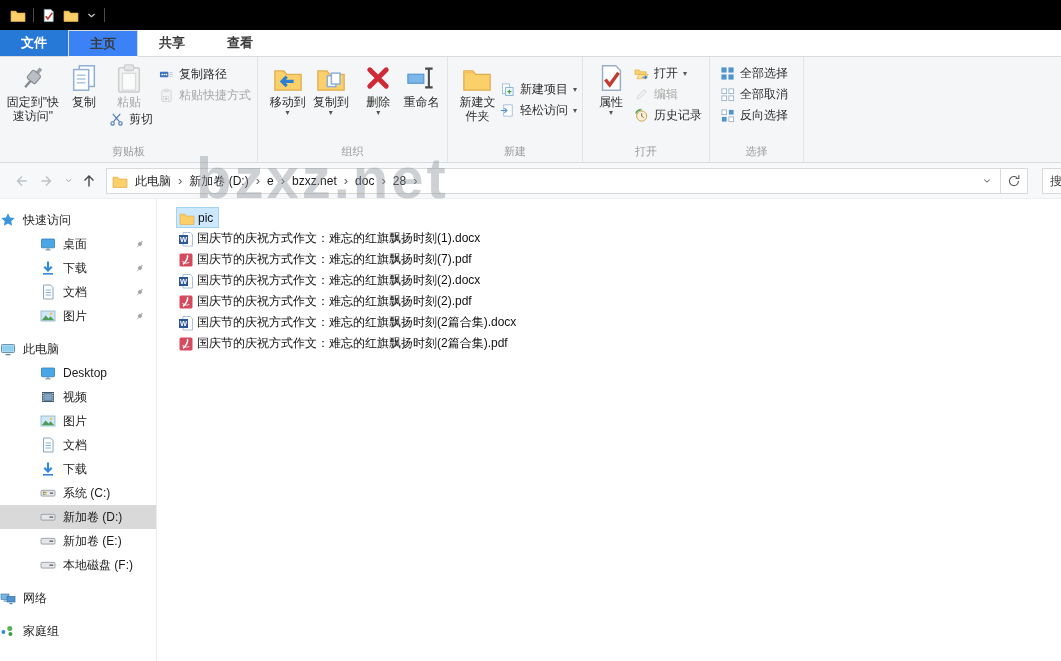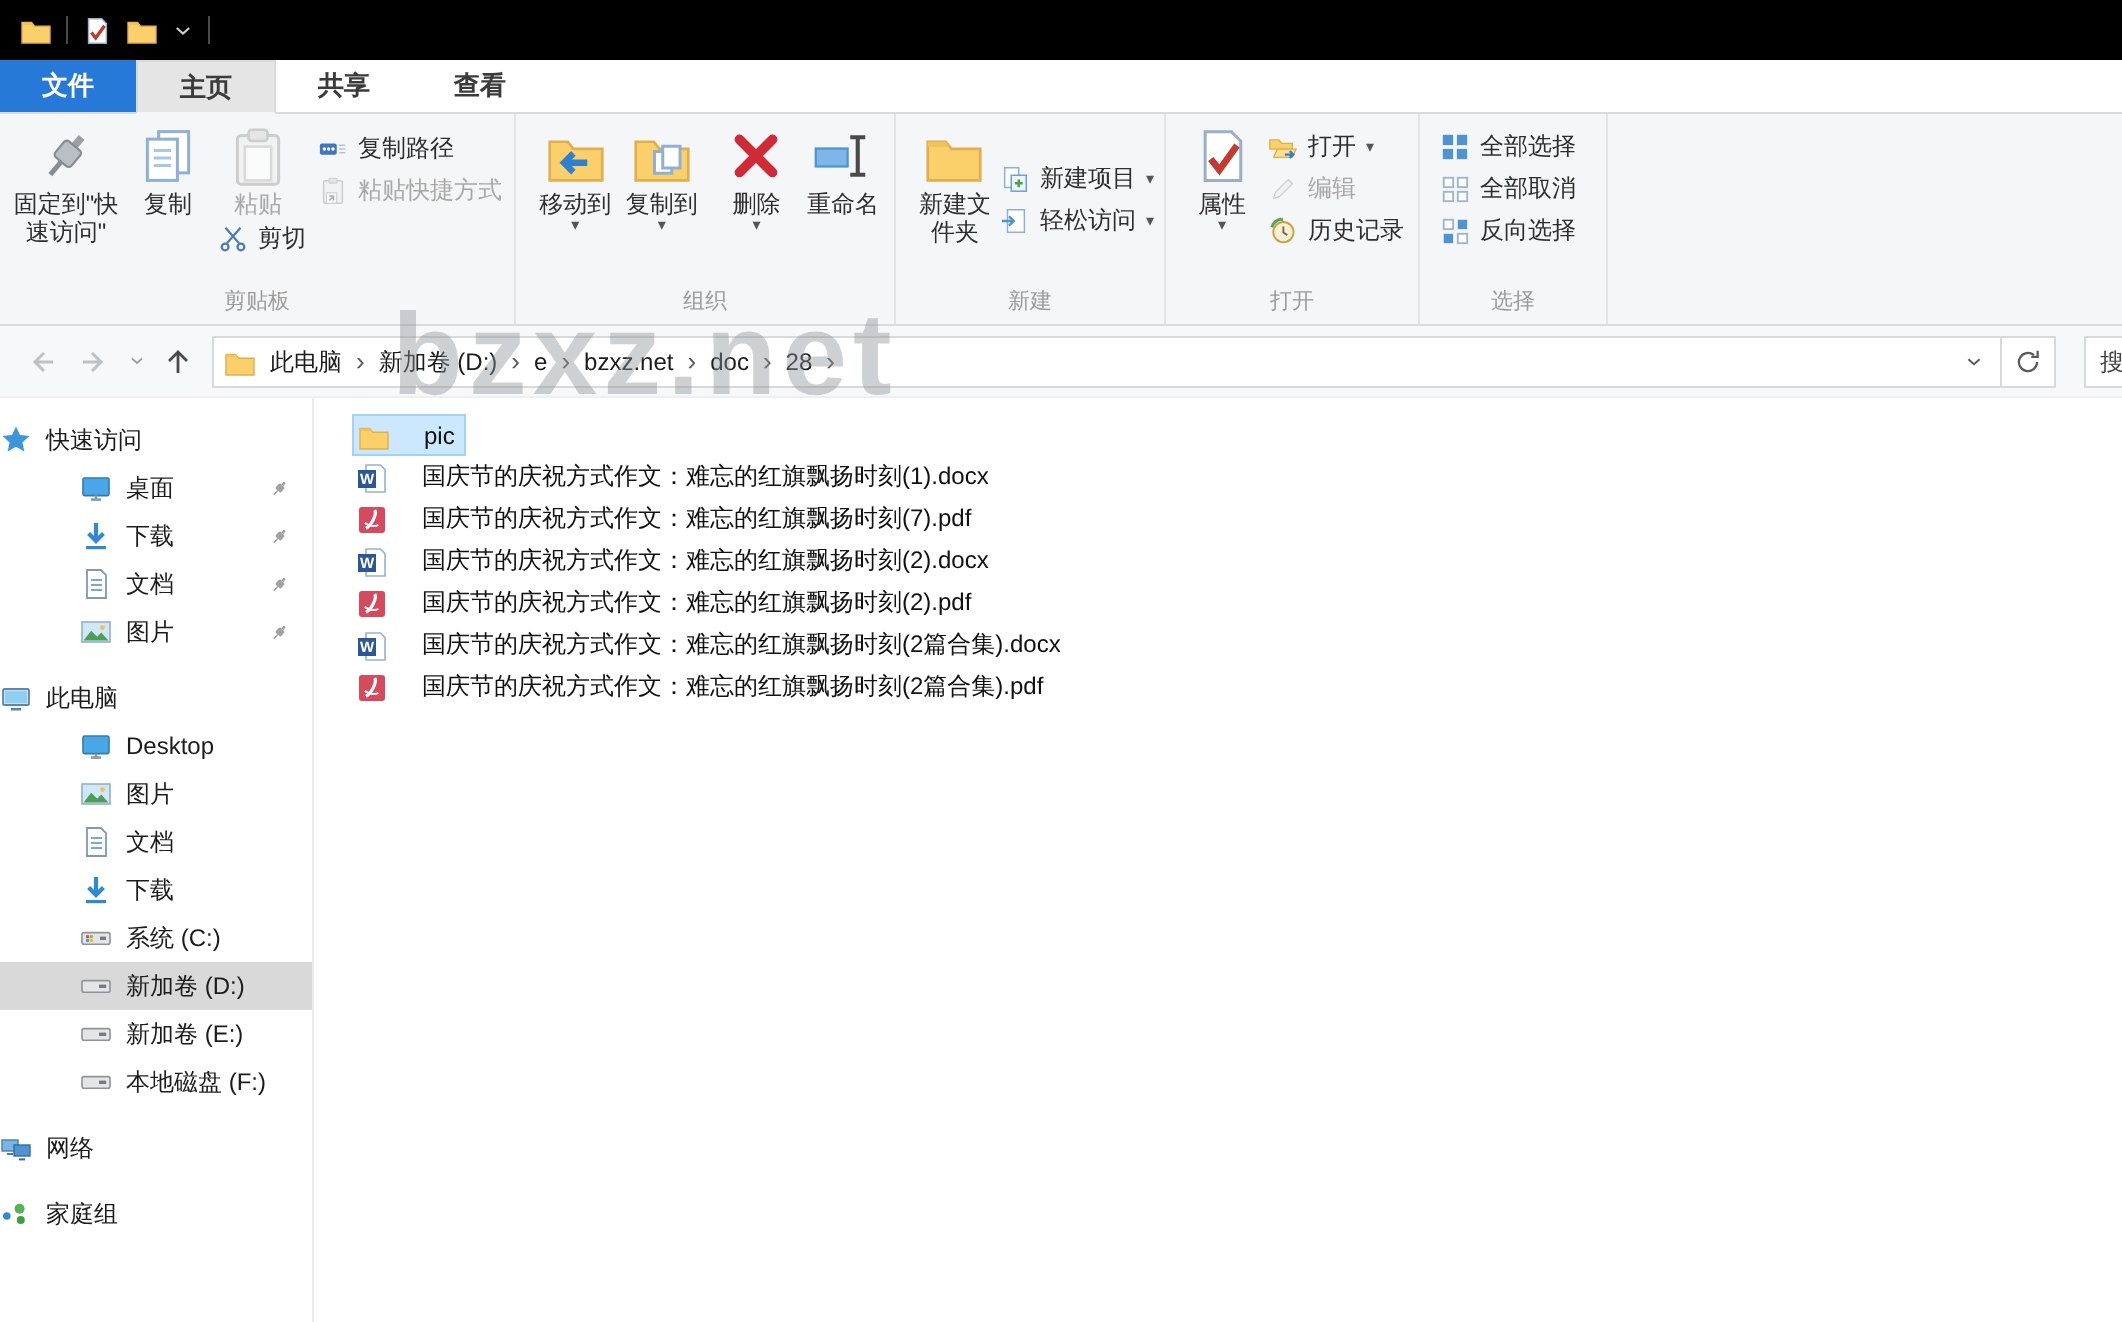--- a/index.html
+++ b/index.html
@@ -10,21 +10,21 @@
   
   .titlebar { height:30px; background:#000; display:flex; align-items:center; padding-left:10px; gap:7px; }
   .titlebar .tsep { width:1px; height:14px; background:#4a4a4a; }
   .titlebar .tico { display:flex; align-items:center; }
   .titlebar .tchev { color:#cfcfcf; display:flex; align-items:center; }
 
   
   .tabrow { height:27px; background:#fff; display:flex; align-items:stretch; border-bottom:1px solid #dadbdc; position:relative;font-weight:bold; }
   .tab { padding:0 21px; font-size:13px; color:#3b3b3b; display:flex; align-items:center; cursor:default; }
   .tab.file { background:#2779d8; color:#fff; }
-  .tab.active { background:#e5e5e5; border:1px solid #dadbdc; border-bottom:1px solid #f5f6f7; margin-bottom:-1px; z-index:2; }
+  .tab.active { background:#3b82f6; border:1px solid #dadbdc; border-bottom:1px solid #f5f6f7; margin-bottom:-1px; z-index:2; }
 
   
   .ribbon { height:106px; background:#f5f6f7; border-bottom:1px solid #dadbdc; display:flex; position:relative; }
   .rgroup { display:flex; flex-direction:column; border-right:1px solid #e3e4e6; height:100%; }
   .rbody { flex:1; display:flex; align-items:flex-start; padding:4px 2px 0 4px; }
   .rlabel { height:18px; text-align:center; font-size:11px; color:#9b9b9b; line-height:15px; }
   .btn-large { display:flex; flex-direction:column; align-items:center; font-size:12px; color:#2e2e2e; padding-top:2px; }
   .btn-large .blabel { text-align:center; line-height:14px; margin-top:2px; word-break:break-all; }
   .btn-small { display:flex; align-items:center; gap:5px; font-size:12px; color:#2e2e2e; height:21px; padding:0 3px; white-space:nowrap; }
   .caret { font-size:8px; color:#555; line-height:7px; }
@@ -47,21 +47,21 @@
   
   .main { display:flex; height:462px; }
   .sidebar { width:157px; border-right:1px solid #ececec; padding-top:9px; overflow:hidden; flex:none; }
   .srow { height:24px; display:flex; align-items:center; gap:7px; font-size:12px; color:#1c1c1c; white-space:nowrap; }
   .srow.lvl1 { }
   .srow.lvl2 { padding-left:40px; }
   .srow.sel { background:#d9d9d9; }
   .srow .spin { margin-left:auto; margin-right:10px; display:flex; }
   .sgap { height:9px; }
   .content { flex:1; padding:8px 0 0 19px; background:#fff; }
-  .frow { height:21px; display:inline-flex; align-items:center; gap:17px; font-size:12px; color:#111; padding:0 5px 0 2px; white-space:nowrap; }
+  .frow { height:21px; display:inline-flex; align-items:center; gap:3px; font-size:12px; color:#111; padding:0 5px 0 2px; white-space:nowrap; }
   .frow.sel { background:#cce8ff; border:1px solid #a2d3f5; }
   .filelist { display:flex; flex-direction:column; align-items:flex-start; }
 
   
   .watermark { position:absolute; left:196px; top:144px; font-size:58px; font-weight:bold;
     color:#8a939b; opacity:.42; letter-spacing:3px; pointer-events:none; z-index:40;
     font-family:"Liberation Sans","DejaVu Sans",sans-serif; }
 </style>
 </head>
 <body>
@@ -526,20 +526,39 @@
               <rect x="1.5" y="3" width="13" height="8.8" rx=".8" fill="#49a7e8" stroke="#2e7cb0" stroke-width=".8"></rect>
               <path d="M5.5 13.8h5" stroke="#8899a6" stroke-width="1.3"></path>
               <path d="M8 11.8v2" stroke="#8899a6" stroke-width="1.3"></path>
             </svg>
           </span>
           <span>Desktop</span>
         </div>
         <div class="srow lvl2">
           <span class="ic">
             <svg xmlns="http://www.w3.org/2000/svg" viewBox="0 0 16 16" width="16" height="16">
+              <rect x="2" y="3" width="12" height="10" fill="#44596e"></rect>
+              <rect x="4.2" y="4.4" width="7.6" height="7.2" fill="#7fa4c4"></rect>
+              <g fill="#fff">
+                <rect x="2.7" y="4" width="1" height="1.2"></rect>
+                <rect x="2.7" y="6.2" width="1" height="1.2"></rect>
+                <rect x="2.7" y="8.4" width="1" height="1.2"></rect>
+                <rect x="2.7" y="10.6" width="1" height="1.2"></rect>
+                <rect x="12.3" y="4" width="1" height="1.2"></rect>
+                <rect x="12.3" y="6.2" width="1" height="1.2"></rect>
+                <rect x="12.3" y="8.4" width="1" height="1.2"></rect>
+                <rect x="12.3" y="10.6" width="1" height="1.2"></rect>
+              </g>
+            </svg>
+          </span>
+          <span>视频</span>
+        </div>
+        <div class="srow lvl2">
+          <span class="ic">
+            <svg xmlns="http://www.w3.org/2000/svg" viewBox="0 0 16 16" width="16" height="16">
               <rect x="1" y="3" width="14" height="10" fill="#cfe7f7" stroke="#8fb2cc" stroke-width=".8"></rect>
               <path d="M1.8 12.2l3.8-4.8 3 3 2-2.2 3.6 4z" fill="#4d9e55"></path>
               <circle cx="11.2" cy="5.8" r="1.2" fill="#f2c14e"></circle>
             </svg>
           </span>
           <span>图片</span>
         </div>
         <div class="srow lvl2">
           <span class="ic">
             <svg xmlns="http://www.w3.org/2000/svg" viewBox="0 0 16 16" width="16" height="16">

